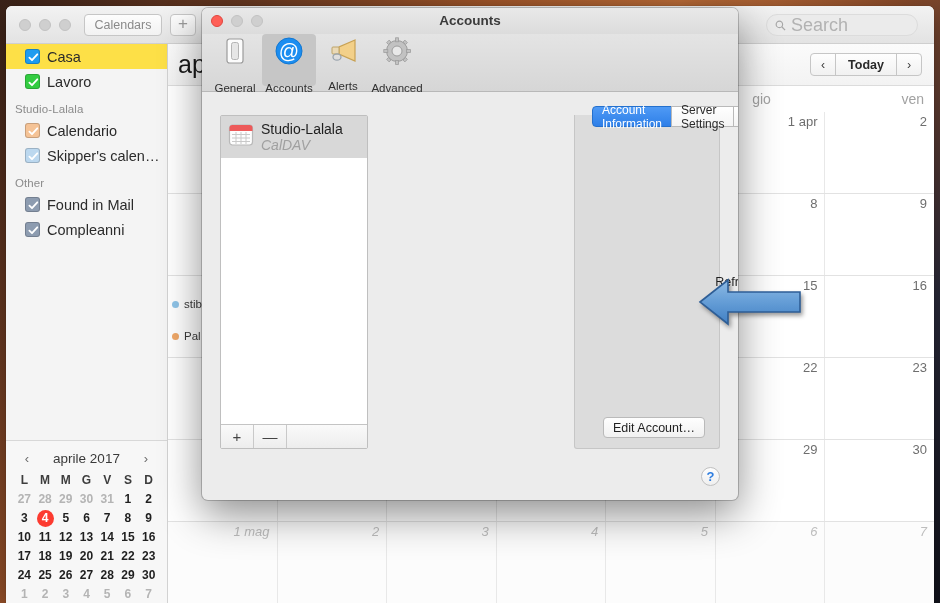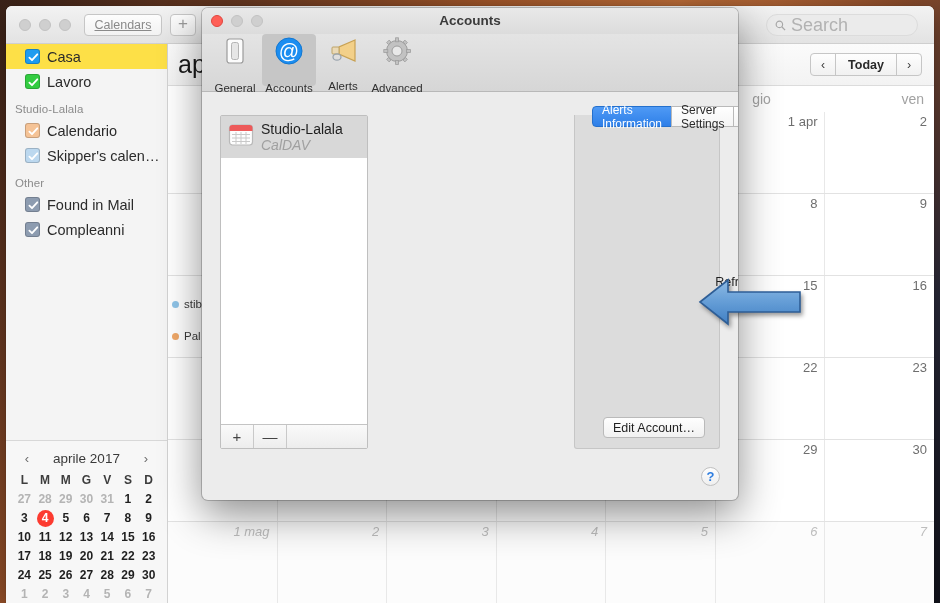--- a/index.html
+++ b/index.html
@@ -38,21 +38,21 @@
     position: absolute;
     height: 22px;
     top: 8px;
     border: 1px solid #c6c6c6;
     border-radius: 4px;
     background: linear-gradient(#fdfdfd,#f2f2f2);
     color: #8a8a8a;
     font-size: 12.5px;
     display: flex; align-items: center; justify-content: center;
   }
-  #btn-calendars { left: 78px; width: 78px; text-decoration: underline; }
+  #btn-calendars { left: 78px; width: 78px; }
   #btn-add { left: 164px; width: 26px; font-size: 17px; color: #9a9a9a; padding-bottom:2px; }
   #search-field {
     position: absolute; right: 16px; top: 8px;
     width: 152px; height: 22px;
     background: #ebebeb;
     border: 1px solid #dcdcdc;
     border-radius: 11px;
     display: flex; align-items: center;
     padding-left: 8px;
     gap: 5px;
@@ -746,21 +746,21 @@
             </div>
             <div class="form-row" style="top: 157px;">
               <div class="flabel">Refresh Calendars:</div>
             </div>
           </div>
 
         <div id="edit-account-btn">Edit Account…</div>
       </div>
 
       <div id="tabs">
-          <div class="tab active">Alerts Information</div>
+          <div class="tab active">Account Information</div>
           <div class="tab">Server Settings</div>
           <div class="tab">Delegation</div>
         </div>
 
       <div id="help-btn">?</div>
     </div>
   </div>
 
   <svg id="annot-arrow" viewBox="0 0 104 48">
     <defs>

